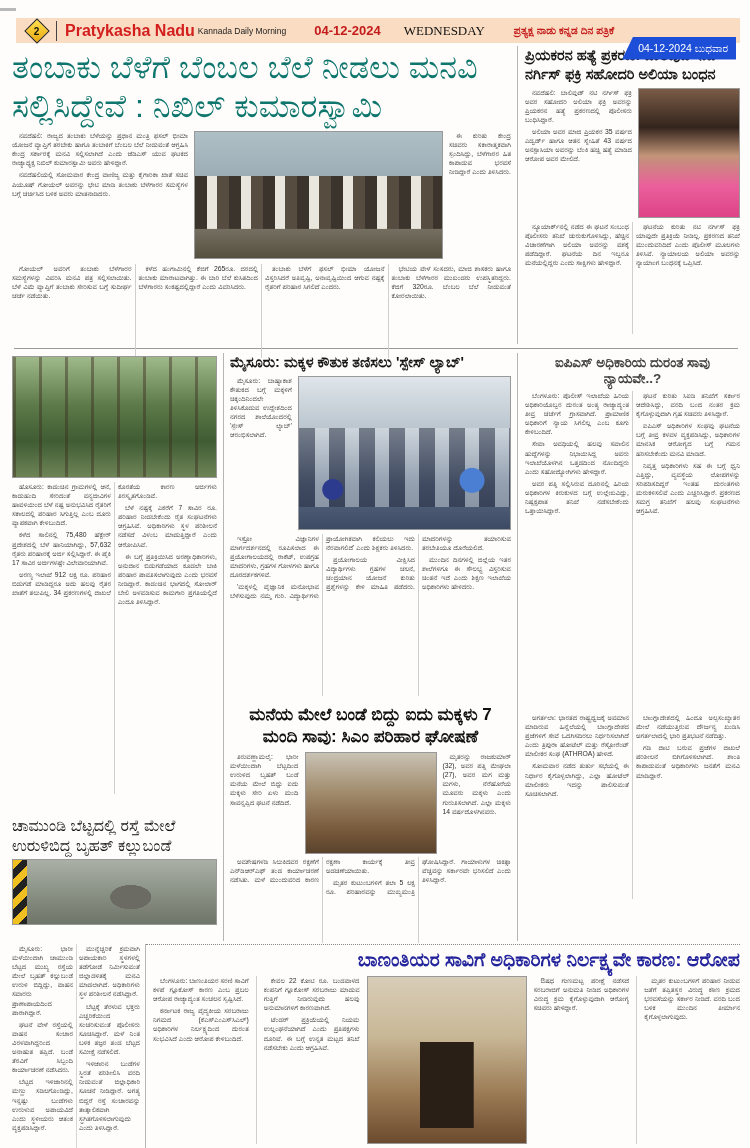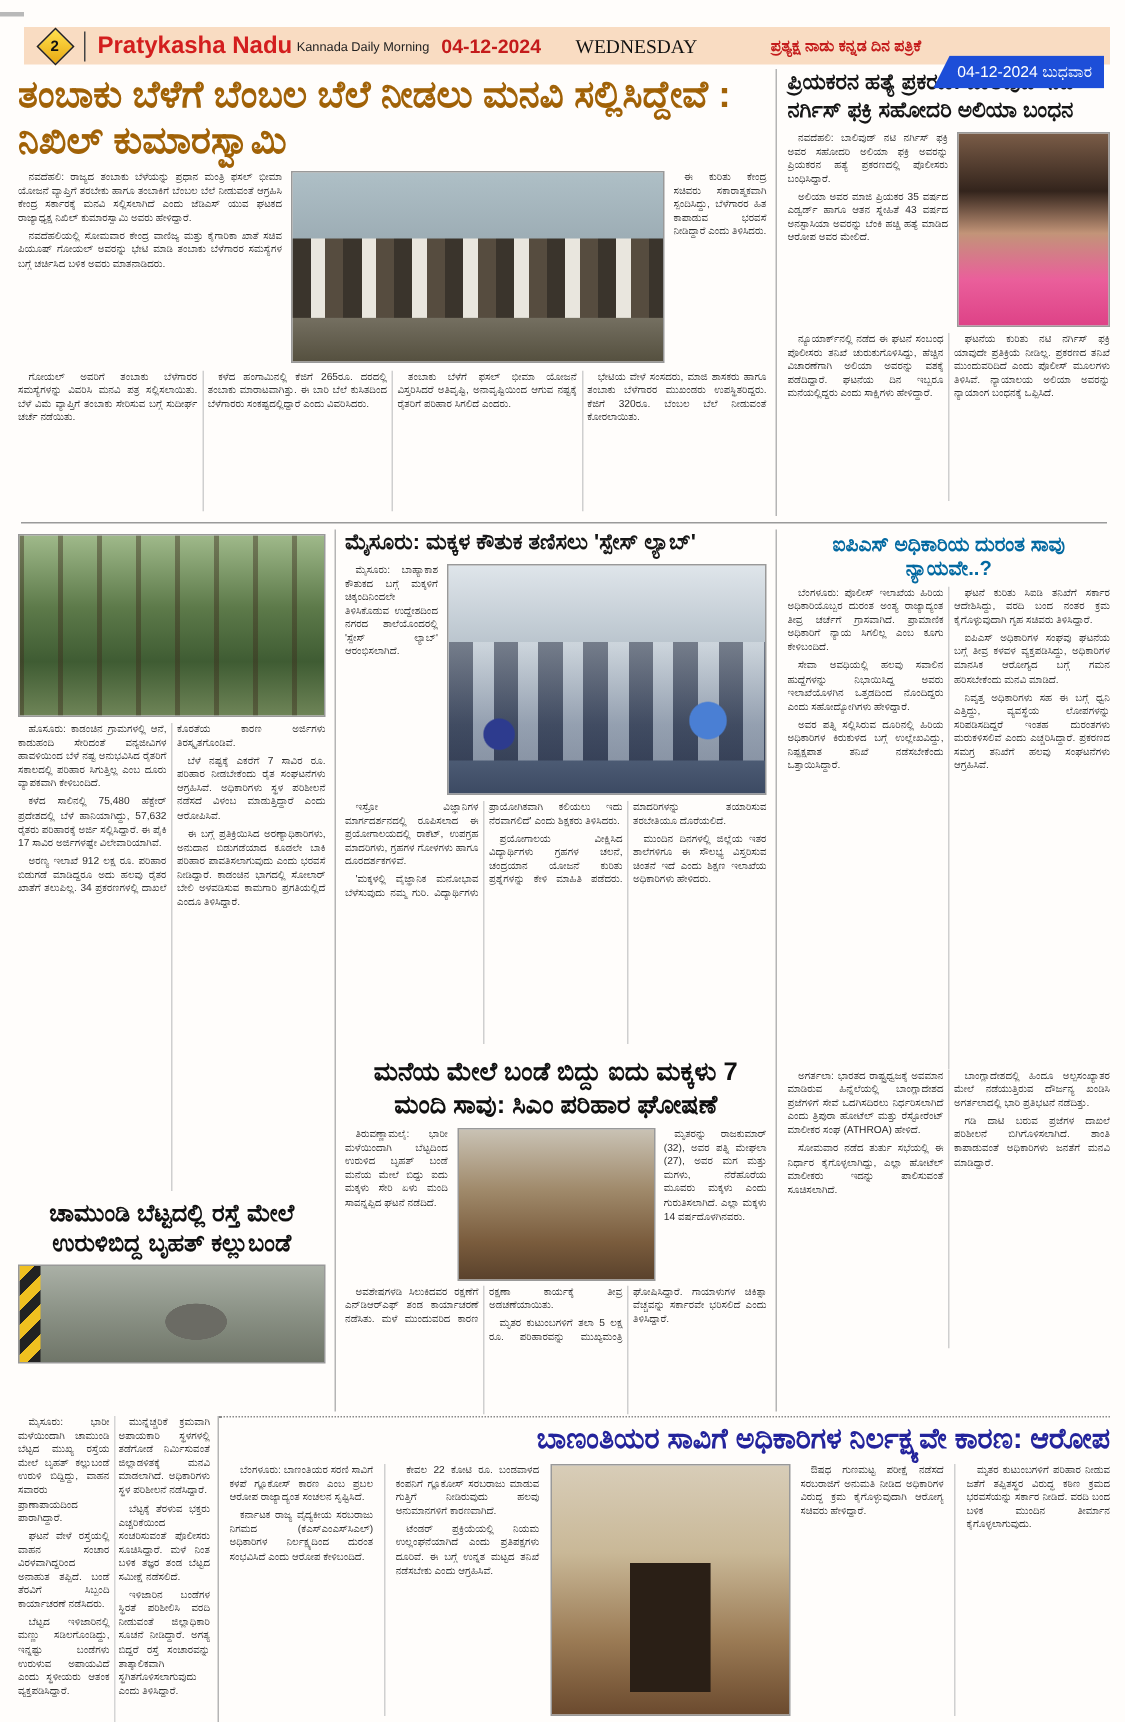--- a/index.html
+++ b/index.html
@@ -8,34 +8,34 @@
         padding:18px 10px 0 12px;color:#222;}
   .scan-mark{position:absolute;top:8px;left:0;width:16px;height:3px;background:#b9b9b9;}
   
   .hdr{display:flex;align-items:center;background:#f9dcc2;height:25px;padding:0 4px 0 8px;margin-left:4px;}
   .diamond{width:16px;height:16px;transform:rotate(45deg);background:linear-gradient(135deg,#ffe14d,#e8a812);
            border:1.5px solid #222;display:flex;align-items:center;justify-content:center;margin:0 6px 0 4px;flex:0 0 auto;}
   .diamond span{transform:rotate(-45deg);font-weight:bold;font-size:10px;color:#111;}
   .hdr-bar{width:1px;height:20px;background:#444;margin:0 8px 0 4px;}
   .mast{color:#d31e1e;font-weight:bold;font-size:16px;white-space:nowrap;}
   .mast-sub{font-size:8.5px;color:#222;margin-left:3px;white-space:nowrap;}
-  .hdate{color:#c41b1b;font-weight:bold;font-size:13px;margin-left:8px;white-space:nowrap;}
+  .hdate{color:#c41b1b;font-weight:bold;font-size:13px;margin-left:28px;white-space:nowrap;}
   .hday{color:#111;font-size:13px;margin-left:23px;font-family:"Liberation Serif",serif;white-space:nowrap;}
   .tagline{color:#c41b1b;font-weight:bold;font-size:10.5px;margin-left:auto;white-space:nowrap;}
   .datebox{background:#1d4ed8;color:#fff;font-weight:normal;font-size:10.5px;padding:5px 8px 5px 16px;
            margin-left:8px;clip-path:polygon(11px 0,100% 0,100% 100%,0 100%);white-space:nowrap;margin-top:35px;}
   
   .body-text{font-size:6.8px;line-height:1.34;text-align:justify;color:#2d2d2d;}
   .body-text p{margin:0 0 3px;text-indent:7px;}
   .hrule{border-top:1px solid #9a9a9a;margin:4px 2px;}
   .photo{background-color:#888;}
   
   .band1{display:flex;margin-top:3px;height:298px;}
   .story-tobacco{width:506px;flex:0 0 auto;border-right:1px solid #b5b5b5;padding-right:6px;box-sizing:border-box;}
-  .h-main{font-size:25px;font-weight:bold;color:#a16207;line-height:1.22;margin:2px 0 5px;}
+  .h-main{font-size:32px;font-weight:normal;color:#0f766e;line-height:1.22;margin:2px 0 5px;}
   .t-row{display:flex;gap:6px;height:128px;}
   .t-col-left{width:176px;flex:0 0 auto;}
   .t-photo{flex:1;border:1px solid #999;
     background:
       repeating-linear-gradient(90deg,#3a342c 0 12px,#e9e6de 12px 22px,#564c3f 22px 34px) center 60%/100% 42% no-repeat,
       linear-gradient(180deg,#aebfc6 0%,#98a8b0 45%,#7b7668 72%,#55503f 100%);}
   .t-col-right{width:62px;flex:0 0 auto;}
   .t-bottom{margin-top:5px;column-count:4;column-gap:7px;column-rule:1px solid #cfcfcf;height:94px;overflow:hidden;}
   .story-nargis{flex:1;padding-left:7px;box-sizing:border-box;}
   .h-sec{font-size:14.5px;font-weight:bold;color:#161616;line-height:1.3;margin:0 0 4px;}
@@ -47,42 +47,42 @@
   
   .band2{display:flex;height:588px;margin-top:2px;}
   .col-left{width:212px;flex:0 0 auto;border-right:1px solid #b5b5b5;padding-right:6px;box-sizing:border-box;}
   .col-mid{width:294px;flex:0 0 auto;border-right:1px solid #b5b5b5;padding:0 6px;box-sizing:border-box;}
   .col-right{flex:1;padding-left:7px;box-sizing:border-box;}
   .wl-photo{height:120px;border:1px solid #999;margin:3px 0 4px;
     background:
       repeating-linear-gradient(90deg,rgba(60,45,30,.45) 0 3px,transparent 3px 26px),
       linear-gradient(180deg,#9fb98a 0%,#5d7a4a 40%,#3f5c33 70%,#6e8457 100%);}
   .wl-body{column-count:2;column-gap:7px;column-rule:1px solid #cfcfcf;height:312px;overflow:hidden;}
-  .ch-head{font-size:16px;font-weight:bold;color:#111;line-height:1.25;margin:6px 0 3px;text-align:center;}
+  .ch-head{font-size:16px;font-weight:normal;color:#111;line-height:1.25;margin:22px 0 3px;}
   .ch-photo{height:64px;border:1px solid #999;
     background:
       radial-gradient(ellipse 34px 20px at 58% 58%, #6b6b64 0 60%, rgba(0,0,0,0) 61%),
       repeating-linear-gradient(135deg,#f0c020 0 7px,#222 7px 14px) left top/14px 100% no-repeat,
       linear-gradient(180deg,#aab0a6 0%,#8d9488 45%,#6f7568 100%);}
   .sl-row{display:flex;gap:6px;margin-top:2px;}
   .sl-text{width:62px;flex:0 0 auto;}
   .sl-photo{flex:1;height:152px;border:1px solid #999;
     background:
       radial-gradient(circle 13px at 82% 68%, #4a7fd4 0 12px, rgba(0,0,0,0) 13px),
       radial-gradient(circle 11px at 16% 74%, #2d3b8e 0 10px, rgba(0,0,0,0) 11px),
       repeating-linear-gradient(90deg,rgba(30,35,55,.45) 0 16px,rgba(230,235,240,.4) 16px 30px) center 70%/100% 52% no-repeat,
       linear-gradient(180deg,#dfe5ea 0%,#b9c4cd 35%,#5d6d85 70%,#3c4a63 100%);}
   .sl-bottom{margin-top:4px;column-count:3;column-gap:7px;column-rule:1px solid #cfcfcf;height:162px;overflow:hidden;}
   .h-mid{font-size:17px;font-weight:bold;color:#101010;line-height:1.3;margin:8px 0 4px;text-align:center;}
   .rh-row{display:flex;gap:6px;}
   .rh-text{flex:1;}
   .rh-photo{width:130px;height:100px;flex:0 0 auto;border:1px solid #999;
     background:linear-gradient(180deg,#c9c2b4 0%,#a08a6b 40%,#7a5c3d 75%,#5a422c 100%);}
   .rh-bottom{margin-top:3px;column-count:3;column-gap:7px;column-rule:1px solid #cfcfcf;height:86px;overflow:hidden;}
-  .h-ips{font-size:13.5px;font-weight:bold;text-align:center;color:#0369a1;margin:2px 0 4px;}
+  .h-ips{font-size:13.5px;font-weight:bold;text-align:center;color:#404040;margin:2px 0 4px;}
   .ips-body{column-count:2;column-gap:7px;column-rule:1px solid #cfcfcf;height:322px;overflow:hidden;}
   .h-tri{font-size:13.5px;font-weight:bold;color:#101010;line-height:1.35;margin:8px 0 4px;}
   .tri-body{column-count:2;column-gap:7px;column-rule:1px solid #cfcfcf;height:186px;overflow:hidden;}
   
   .band4{display:flex;margin-top:3px;height:206px;}
   .b4-left{width:134px;flex:0 0 auto;border-right:1px solid #b5b5b5;padding-right:5px;box-sizing:border-box;
            column-count:2;column-gap:6px;column-rule:1px solid #d5d5d5;overflow:hidden;}
   .b4-main{flex:1;padding-left:7px;box-sizing:border-box;border-top:1px dotted #8a8a8a;padding-top:3px;}
   .h-blue{font-size:19px;font-weight:bold;color:#24249c;text-align:right;margin:1px 0 5px;}
   .b4-row{display:flex;gap:7px;height:168px;}

